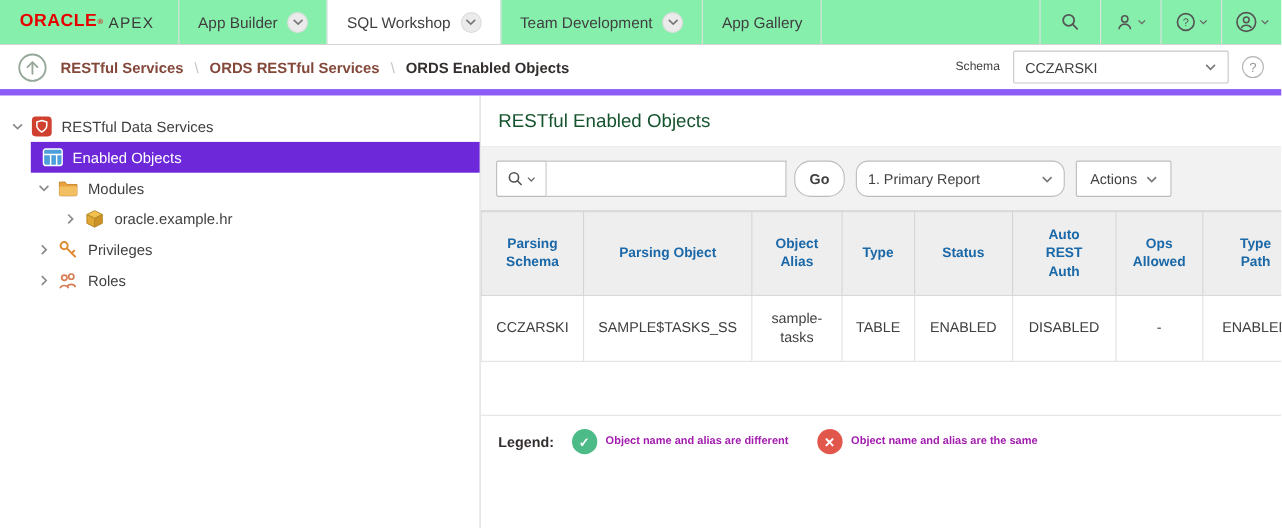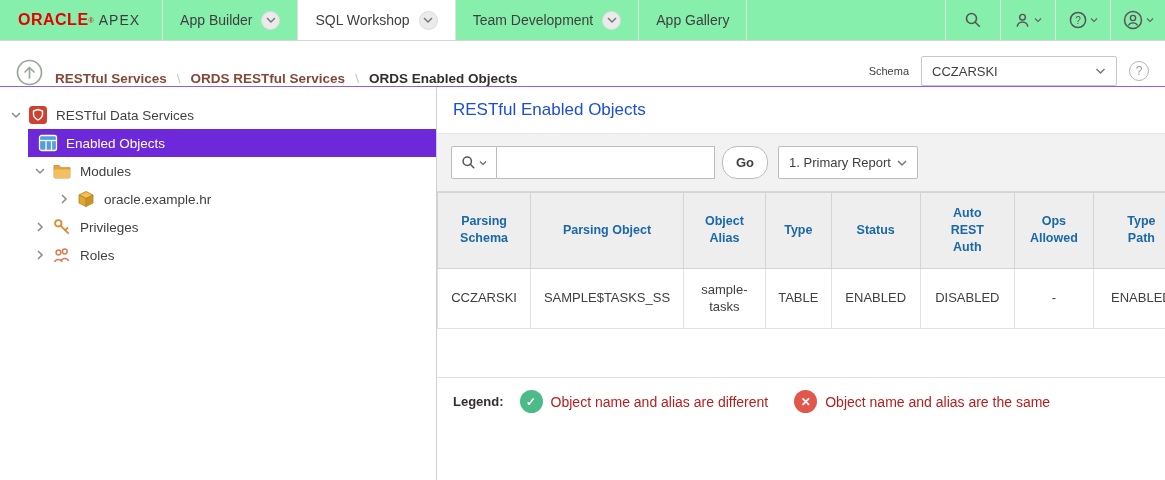--- a/index.html
+++ b/index.html
@@ -20,22 +20,22 @@
          border-left:1px solid #e0e0e0; font-size:14px; color:#3f3f3f; cursor:pointer; }
   .tab.last { border-right:1px solid #e0e0e0; }
   .tab.active { background:#fff; }
   .chev-badge { width:19px; height:19px; border-radius:50%; background:#ebebeb;
                 border:1px solid #dcdcdc; display:flex; align-items:center; justify-content:center; }
   .top-right { margin-left:auto; display:flex; align-items:stretch; }
   .icon-group { width:55px; border-left:1px solid #e0e0e0; display:flex;
                 align-items:center; justify-content:center; gap:3px; cursor:pointer; }
 
   
-  .crumbbar { height:46px; background:#fff; border-bottom:1px solid #8b5cf6;
-              display:flex; align-items:flex-end; padding:0 16px; }
+  .crumbbar { height:46px; background:#fff; border-bottom:6px solid #8b5cf6;
+              display:flex; align-items:center; padding:0 16px; }
   .upbtn { width:27px; height:27px; margin-right:12px; cursor:pointer; }
   .crumbs { display:flex; align-items:center; font-size:13.5px; }
   .crumb { color:#84483b; font-weight:600; cursor:pointer; }
   .crumb.current { color:#342e2e; font-weight:bold; cursor:default; }
   .crumb-sep { color:#c4c4c4; margin:0 10px; font-weight:normal; }
   .crumb-right { margin-left:auto; display:flex; align-items:center; gap:12px; }
   .schema-label { color:#404040; font-size:11px; }
   .schema-select { width:196px; height:30px; border:1px solid #c7c7c7; border-radius:2px;
                    background:#fff; display:flex; align-items:center; justify-content:space-between;
                    padding:0 10px; font-size:13px; color:#3f3f3f; cursor:pointer; }
@@ -50,55 +50,55 @@
               color:#3f3f3f; cursor:pointer; }
   .tree-row .disc { width:20px; display:flex; align-items:center; justify-content:center; }
   .tree-icon { width:20px; height:20px; margin:0 8px 0 2px; flex:0 0 auto; }
   .lvl0 { padding-left:6px; }
   .lvl1 { padding-left:30px; }
   .lvl2 { padding-left:54px; }
   .tree-row.selected { background:#6d28d9; color:#fff; margin-left:28px; padding-left:8px; }
 
   
   .main { flex:1; display:flex; flex-direction:column; overflow:hidden; background:#fff; }
-  .page-title { font-size:17px; color:#1d4ed8; padding:13px 16px; border-bottom:1px solid #e6e6e6; }
+  .page-title { font-size:17px; color:#14532d; padding:13px 16px; border-bottom:1px solid #e6e6e6; }
   .toolbar { background:#f2f2f2; border-bottom:1px solid #d8d8d8; padding:12px 14px;
              display:flex; align-items:center; }
   .search-btn { width:46px; height:33px; background:#fff; border:1px solid #bcbcbc;
                 border-radius:2px 0 0 2px; display:flex; align-items:center;
                 justify-content:center; gap:3px; cursor:pointer; }
   .search-input { width:218px; height:33px; border:1px solid #bcbcbc; border-left:none;
                   padding:0 8px; font-size:13px; font-family:"Liberation Sans",sans-serif;
                   outline:none; }
   .btn { height:33px; background:#fff; border:1px solid #bcbcbc; border-radius:2px;
          font-size:13px; color:#3f3f3f; display:flex; align-items:center;
          justify-content:center; cursor:pointer; font-family:"Liberation Sans",sans-serif; }
   .go-btn { padding:0 13px; font-weight:bold; margin-left:7px;border-radius:15px; }
-  .report-select { margin-left:10px; padding:0 10px; width:140px; justify-content:space-between; }
+  .report-select { margin-left:10px; padding:0 10px; width:190px; justify-content:space-between;border-radius:11px; }
   .actions-btn { margin-left:10px; padding:0 12px; gap:8px; }
 
   table.report { border-collapse:collapse; table-layout:fixed; width:753px; }
   table.report th { background:#eeeeee; color:#1a68a8; font-weight:bold; font-size:12.5px;
                     border:1px solid #d4d4d4; text-align:center; vertical-align:middle;
                     padding:12px 6px; line-height:1.35; cursor:pointer; }
   table.report th:nth-child(6) { padding:12px 24px; }
   table.report th:nth-child(8) { padding:12px 24px; }
   table.report td { background:#fff; color:#404040; font-size:13px; border:1px solid #e2e2e2;
                     text-align:center; vertical-align:middle; padding:13px 6px; line-height:1.3;
                     overflow-wrap:break-word; }
   .report-gap { height:49px; border-bottom:1px solid #e3e3e3; }
   .legend-row { display:flex; align-items:center; padding:12px 16px; }
   .legend-label { font-weight:bold; font-size:13px; color:#342e2e; margin-right:16px; }
   .legend-item { display:flex; align-items:center; margin-right:26px; }
   .legend-dot { width:23px; height:23px; border-radius:50%; color:#fff; font-size:12px;
                 font-weight:bold; display:flex; align-items:center; justify-content:center;
                 margin-right:8px; }
   .legend-dot.green { background:#4cbb87; }
   .legend-dot.red { background:#e2574c; }
-  .legend-text { font-size:14px; color:#b91c1c; }
+  .legend-text { font-size:10px; color:#a21caf;font-weight:bold; }
 
   svg { display:block; }
 </style>
 </head>
 <body>
 
 <div class="topbar">
   <div class="logo">
     <span class="oracle">ORACLE</span>
       <span class="reg">®</span>
@@ -289,20 +289,26 @@
             <line x1="11.2" y1="11.2" x2="15.3" y2="15.3" stroke="#555" stroke-width="1.8" stroke-linecap="round"></line>
           </svg>
         <svg width="8" height="6" viewBox="0 0 10 8">
             <polyline points="1,2 5,6 9,2" fill="none" stroke="#666" stroke-width="1.6"></polyline>
           </svg>
       </div>
       <input class="search-input" type="text" value="" style="">
       <div class="btn go-btn">Go</div>
       <div class="btn report-select">
         <span>1. Primary Report</span>
+        <svg width="10" height="8" viewBox="0 0 10 8">
+            <polyline points="1,2 5,6 9,2" fill="none" stroke="#777" stroke-width="1.5"></polyline>
+          </svg>
+      </div>
+      <div class="btn actions-btn">
+        <span>Actions</span>
         <svg width="10" height="8" viewBox="0 0 10 8">
             <polyline points="1,2 5,6 9,2" fill="none" stroke="#777" stroke-width="1.5"></polyline>
           </svg>
       </div>
     </div>
 
     <table class="report">
       <colgroup>
         <col style="width:92px">
           <col style="width:151px">

